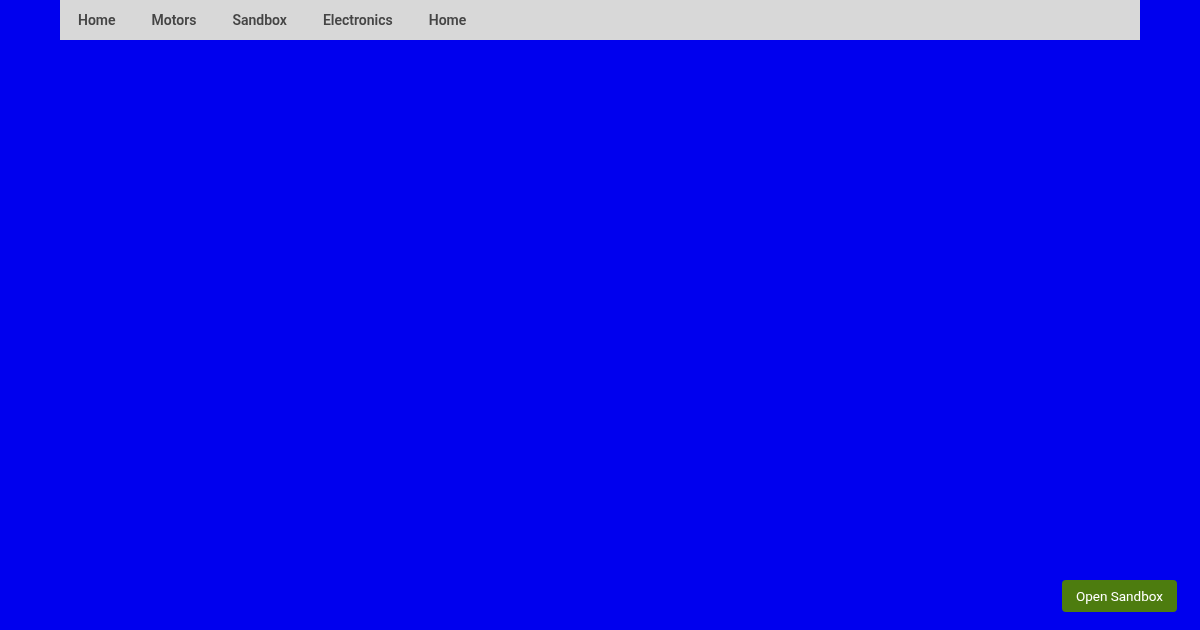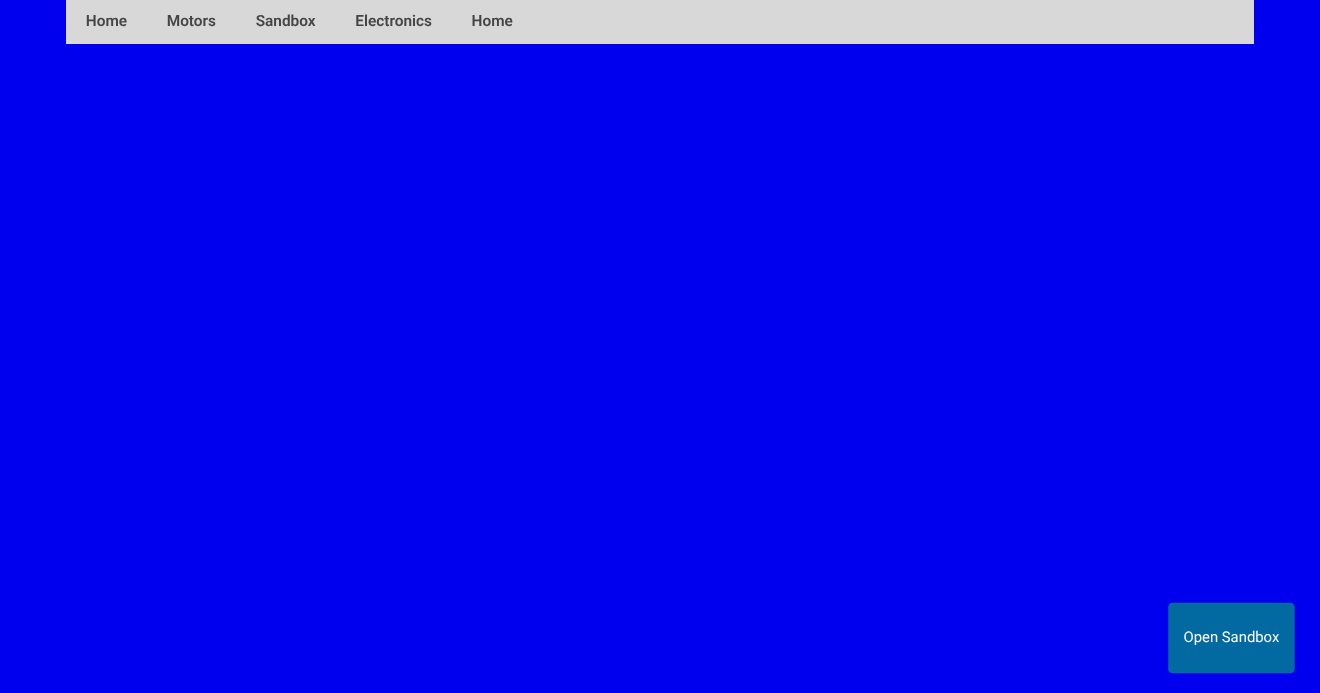--- a/index.html
+++ b/index.html
@@ -28,24 +28,24 @@
       font-weight: 600;
       font-size: 14px;
       margin-right: 36px;
       cursor: pointer;
       user-select: none;
     }
     .open-sandbox-button {
       position: absolute;
       bottom: 18px;
       right: 23px;
-      background-color: #0369a1;
+      background-color: #4d7c0f;
       color: #ffffff;
       font-size: 13.5px;
-      padding: 24px 14px;
+      padding: 8px 14px;
       border-radius: 4px;
       cursor: pointer;
       border: none;
       font-family: inherit;
     }
   </style>
 </head>
 <body>
 
 <nav class="navbar">

